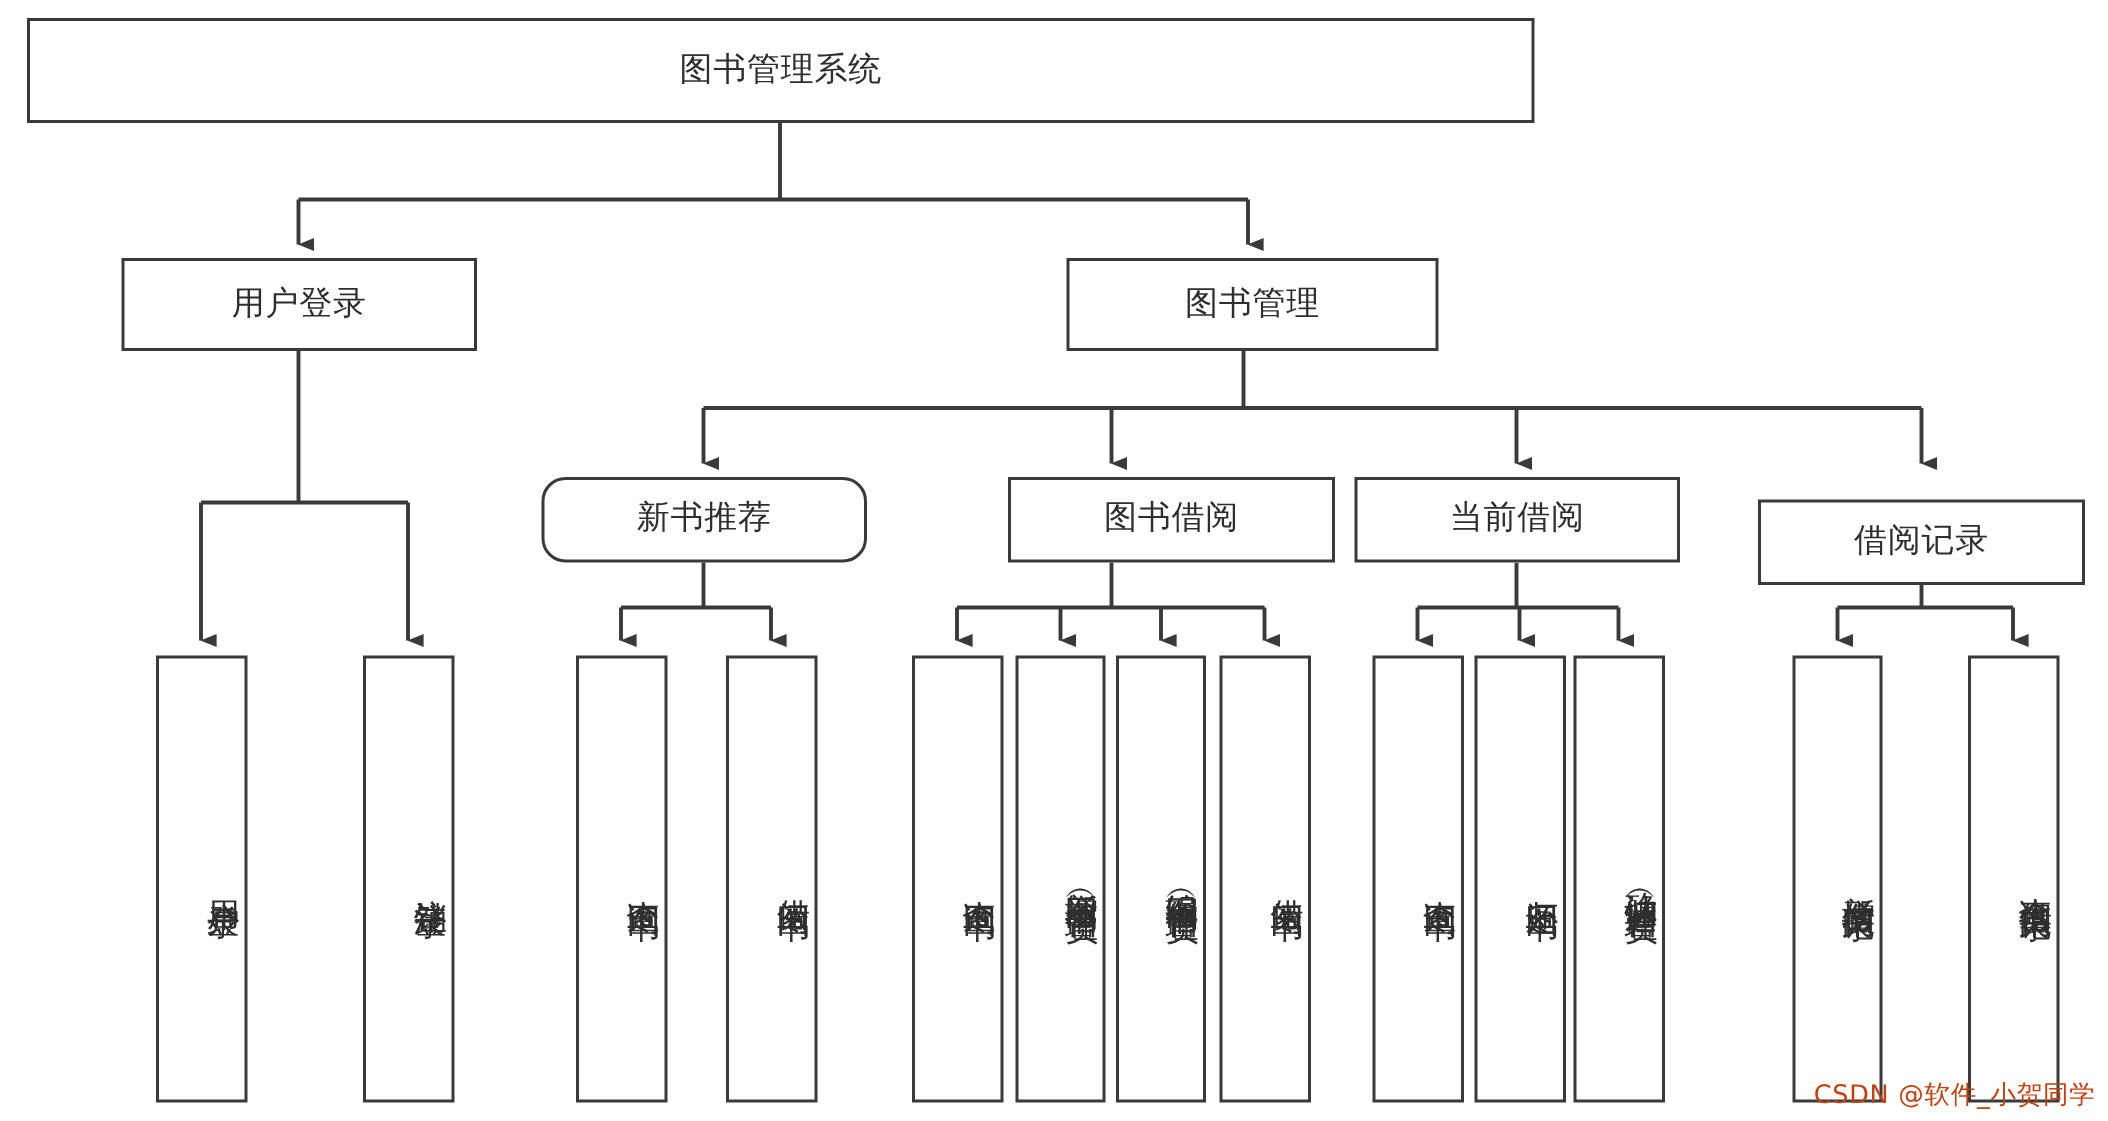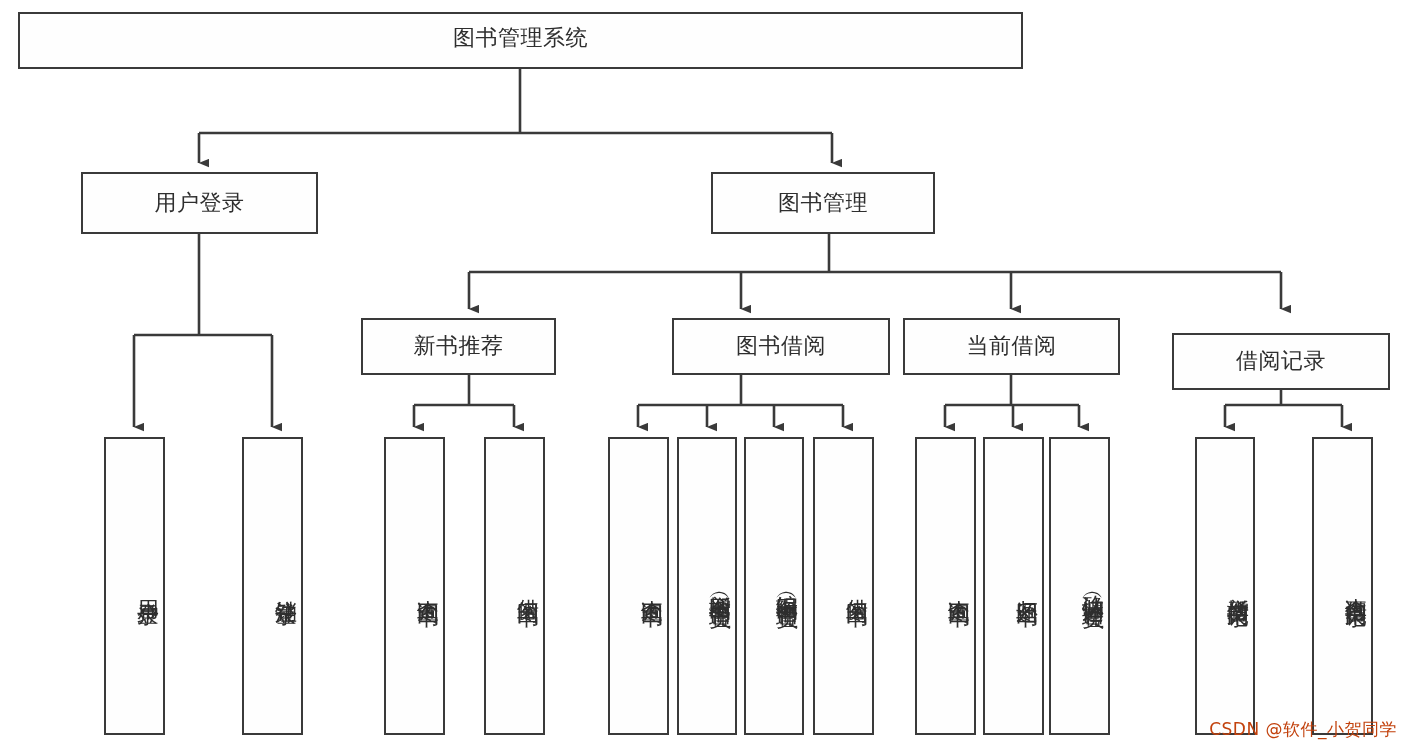--- a/index.html
+++ b/index.html
@@ -118,33 +118,33 @@
       <path d="M1013,405 L1013,427" marker-end="url(#arw)"></path>
       <path d="M1079,405 L1079,427" marker-end="url(#arw)"></path>
 
       <path d="M1281,375 L1281,405"></path>
       <path d="M1225,405 L1342,405"></path>
       <path d="M1225,405 L1225,427" marker-end="url(#arw)"></path>
       <path d="M1342,405 L1342,427" marker-end="url(#arw)"></path>
     </g>
   </svg>
 
-  <div class="node horiz" style="left:18px; top:12px; width:1005px; height:57px;font-family:Liberation Mono, monospace;">
+  <div class="node horiz" style="left:18px; top:12px; width:1005px; height:70px;">
     <span class="htext">图书管理系统</span>
   </div>
 
   <div class="node horiz" style="left:81px; top:172px; width:237px; height:62px;">
     <span class="htext">用户登录</span>
   </div>
 
-  <div class="node horiz" style="left:711px; top:172px; width:224px; height:62px;">
+  <div class="node horiz" style="left:711px; top:172px; width:248px; height:62px;">
     <span class="htext">图书管理</span>
   </div>
 
-  <div class="node horiz" style="left:361px; top:318px; width:195px; height:57px;">
+  <div class="node horiz" style="left:361px; top:318px; width:217px; height:57px;border-radius:16px;">
     <span class="htext">新书推荐</span>
   </div>
 
   <div class="node horiz" style="left:632px; top:318px; width:218px; height:57px;margin-left:40px;">
     <span class="htext">图书借阅</span>
   </div>
 
   <div class="node horiz" style="left:903px; top:318px; width:217px; height:57px;justify-content:center;">
     <span class="htext">当前借阅</span>
   </div>

